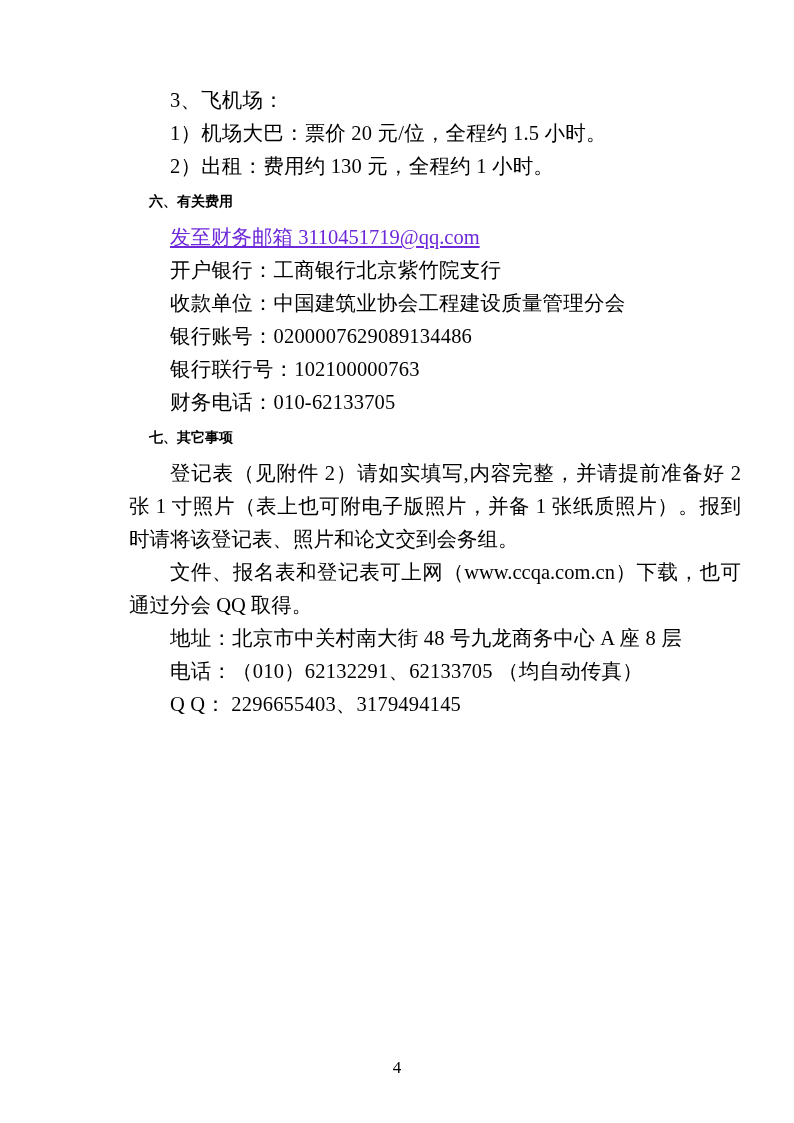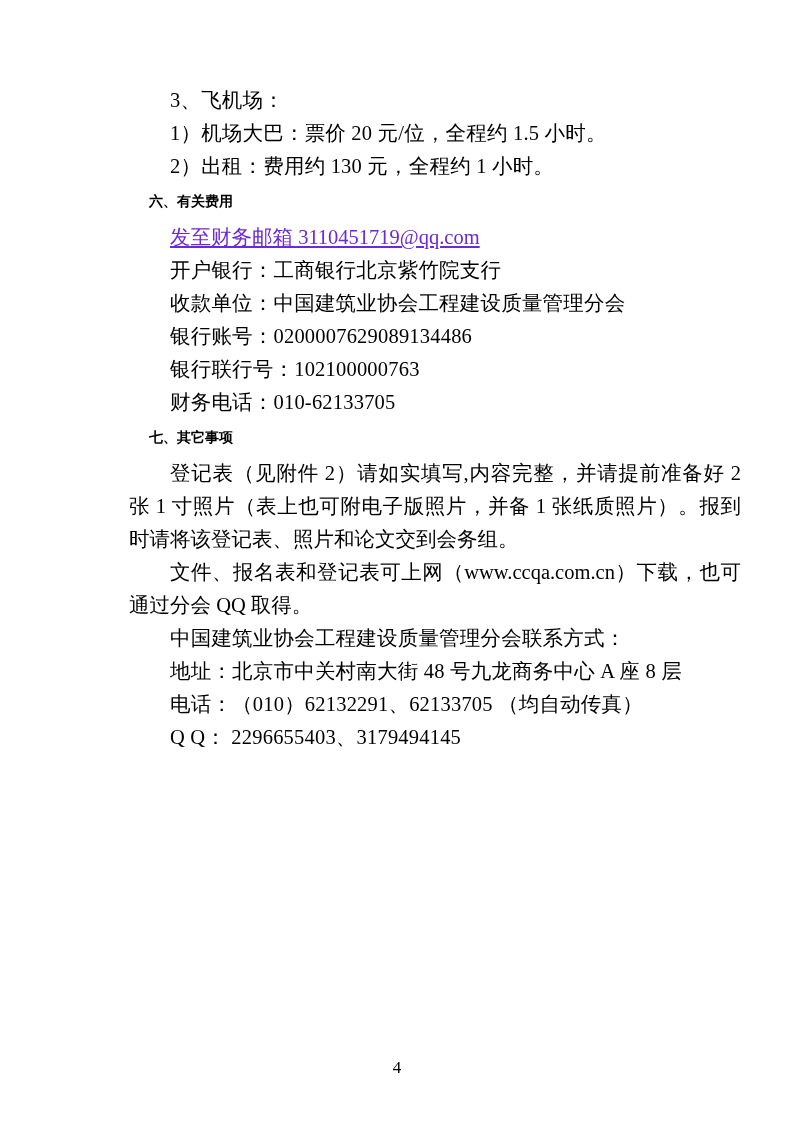--- a/index.html
+++ b/index.html
@@ -89,21 +89,20 @@
     <div class="line indent1">收款单位：中国建筑业协会工程建设质量管理分会</div>
     <div class="line indent1">银行账号：0200007629089134486</div>
     <div class="line indent1">银行联行号：102100000763</div>
     <div class="line indent1">财务电话：010-62133705</div>
 
     <div class="heading">七、其它事项</div>
 
     <div class="para para-indent">登记表（见附件 2）请如实填写,内容完整，并请提前准备好 2 张 1 寸照片（表上也可附电子版照片，并备 1 张纸质照片）。报到时请将该登记表、照片和论文交到会务组。</div>
     <div class="para para-indent">文件、报名表和登记表可上网（www.ccqa.com.cn）下载，也可通过分会 QQ 取得。</div>
 
-    <div class="line indent1">中国建筑业协会工程建设质量管理分会联系方式：</div>
     <div class="line indent1">地址：北京市中关村南大街 48 号九龙商务中心 A 座 8 层</div>
     <div class="line indent1">电话：（010）62132291、62133705 （均自动传真）</div>
     <div class="line indent1">Q Q： 2296655403、3179494145</div>
 
   </div>
 
   <div class="pagenum">4</div>
 </div>
 
 </body></html>

